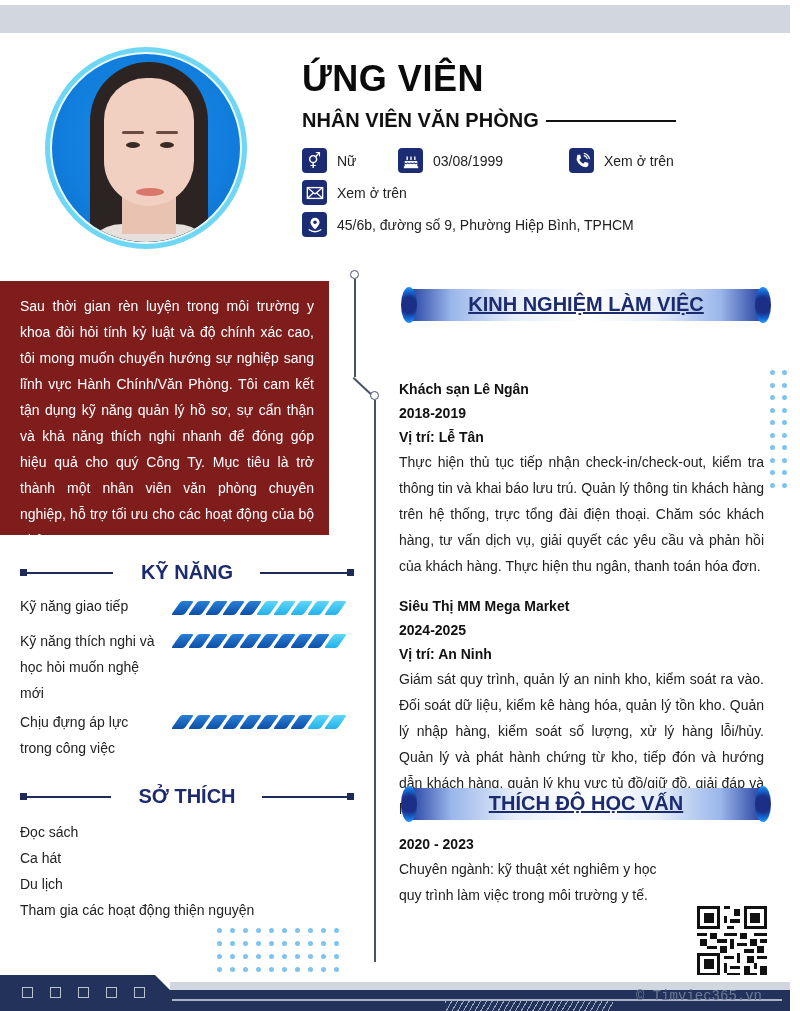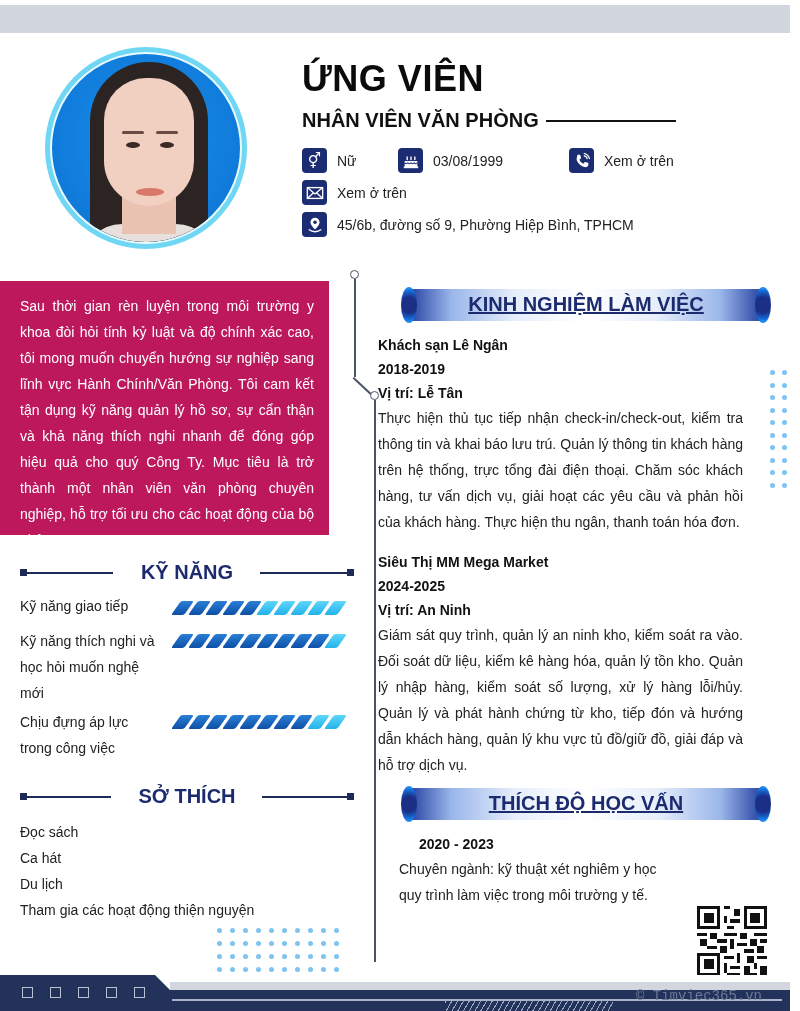--- a/index.html
+++ b/index.html
@@ -27,21 +27,21 @@
   .name { position: absolute; left: 302px; top: 58px; font-size: 36px; font-weight: 700; color: #0b0b0b; letter-spacing: 0.5px; }
   .job { position: absolute; left: 302px; top: 109px; font-size: 20px; font-weight: 700; color: #111; }
   .job-line { position: absolute; left: 546px; top: 120px; width: 130px; height: 1.5px; background: #111; }
 
   .info { position: absolute; display: flex; align-items: center; font-size: 14px; color: #222; }
   .info-icon { width: 25px; height: 25px; border-radius: 4px; background: #1c2c73; color: #fff; display: flex;
     align-items: center; justify-content: center; margin-right: 10px; font-size: 15px; font-weight: 700; }
   .info-icon svg { width: 18px; height: 18px; }
 
   
-  .objective { position: absolute; left: 0; top: 281px; width: 329px; height: 254px; background: #be185d; color: #fff;
+  .objective { position: absolute; left: 0; top: 281px; width: 329px; height: 254px; background: #7f1d1d; color: #fff;
     padding: 12px 15px 0 20px; font-size: 14px; line-height: 26px; text-align: justify; }
 
   
   .tl-line { position: absolute; background: #4a5268; }
   .tl-dot { position: absolute; width: 9px; height: 9px; border-radius: 50%; border: 1.5px solid #4a5268; background: #fff; }
 
   
   .lh { position: absolute; left: 20px; width: 334px; height: 24px; }
   .lh .bar { position: absolute; top: 11px; height: 2px; background: #1e2b57; }
   .lh .sq { position: absolute; top: 8px; width: 7px; height: 7px; background: #1e2b57; }
@@ -59,26 +59,26 @@
   .dots span { width: 5px; height: 5px; border-radius: 50%; background: #7fc3f1; }
 
   
   .rh { position: absolute; left: 399px; width: 374px; height: 36px; }
   .rh .bg { position: absolute; left: 10px; right: 10px; top: 2px; bottom: 2px;
     background: linear-gradient(90deg, #2440a0 0%, #9ab6ea 12%, #e6eefb 30%, #ffffff 50%, #e6eefb 70%, #9ab6ea 88%, #2440a0 100%); }
   .rh .cap { position: absolute; top: 0; width: 16px; height: 36px; border-radius: 50%; background: radial-gradient(circle at 50% 50%, #1b2f86 40%, #1573e0 75%, #43b3ff 100%); }
   .rh .cap.l { left: 2px; } .rh .cap.r { right: 2px; }
   .rh .title { position: absolute; top: 6px; width: 100%; text-align: center; font-size: 20px; font-weight: 700; color: #1c2a6e; text-decoration: underline; }
 
-  .job-block { position: absolute; left: 378px; width: 365px; }
+  .job-block { position: absolute; left: 399px; width: 365px; margin-top: 44px; }
   .job-block .b { font-size: 14px; font-weight: 700; line-height: 24px; color: #111; }
   .job-block .desc { font-size: 14px; line-height: 26px; color: #222; text-align: justify; }
 
   .edu { position: absolute; left: 399px; width: 300px; }
-  .edu .b { font-size: 14px; font-weight: 700; line-height: 24px; color: #111; margin-left: 20px; }
+  .edu .b { font-size: 14px; font-weight: 700; line-height: 24px; color: #111; }
   .edu .p { font-size: 14px; line-height: 26px; color: #222; white-space: nowrap; overflow: hidden; }
 
   .qr { position: absolute; left: 697px; top: 906px; width: 70px; height: 70px; background: #fff; }
   .footer-dark { position: absolute; left: 0; top: 975px; width: 790px; height: 36px; background: #22325a; }
   .footer-cut { position: absolute; left: 155px; top: 975px; width: 635px; height: 15px; background: #fff;
     clip-path: polygon(0 0, 100% 0, 100% 100%, 15px 100%); }
   .footer-cut2 { position: absolute; left: 170px; top: 982px; width: 620px; height: 8px; background: #d2d6df; }
   .squares { position: absolute; left: 22px; top: 987px; display: flex; gap: 17px; }
   .squares span { width: 11px; height: 11px; border: 1.5px solid #b9c0d0; }
   .foot-line { position: absolute; left: 172px; top: 999px; width: 610px; height: 1.5px; background: #a9b2c6; }
@@ -295,21 +295,21 @@
   <span class="bg"></span>
     <span class="cap l"></span>
     <span class="cap r"></span>
   <span class="title">KINH NGHIỆM LÀM VIỆC</span>
 </div>
 
 <div class="job-block" style="top:333px;">
   <div class="b">Khách sạn Lê Ngân</div>
   <div class="b">2018-2019</div>
   <div class="b">Vị trí: Lễ Tân</div>
-  <div class="desc">Thực hiện thủ tục tiếp nhận check-in/check-out, kiểm tra thông tin và khai báo lưu trú. Quản lý thông tin khách hàng trên hệ thống, trực tổng đài điện thoại. Chăm sóc khách hàng, tư vấn dịch vụ, giải hoạt các yêu cầu và phản hồi của khách hàng. Thực hiện thu ngân, thanh toán hóa đơn.</div>
+  <div class="desc">Thực hiện thủ tục tiếp nhận check-in/check-out, kiểm tra thông tin và khai báo lưu trú. Quản lý thông tin khách hàng trên hệ thống, trực tổng đài điện thoại. Chăm sóc khách hàng, tư vấn dịch vụ, giải quyết các yêu cầu và phản hồi của khách hàng. Thực hiện thu ngân, thanh toán hóa đơn.</div>
 </div>
 
 <div class="job-block" style="top:550px;">
   <div class="b">Siêu Thị MM Mega Market</div>
   <div class="b">2024-2025</div>
   <div class="b">Vị trí: An Ninh</div>
   <div class="desc">Giám sát quy trình, quản lý an ninh kho, kiểm soát ra vào. Đối soát dữ liệu, kiểm kê hàng hóa, quản lý tồn kho. Quản lý nhập hàng, kiểm soát số lượng, xử lý hàng lỗi/hủy. Quản lý và phát hành chứng từ kho, tiếp đón và hướng dẫn khách hàng, quản lý khu vực tủ đồ/giữ đồ, giải đáp và hỗ trợ dịch vụ.</div>
 </div>
 
 <div class="rh" style="top:786px;">

